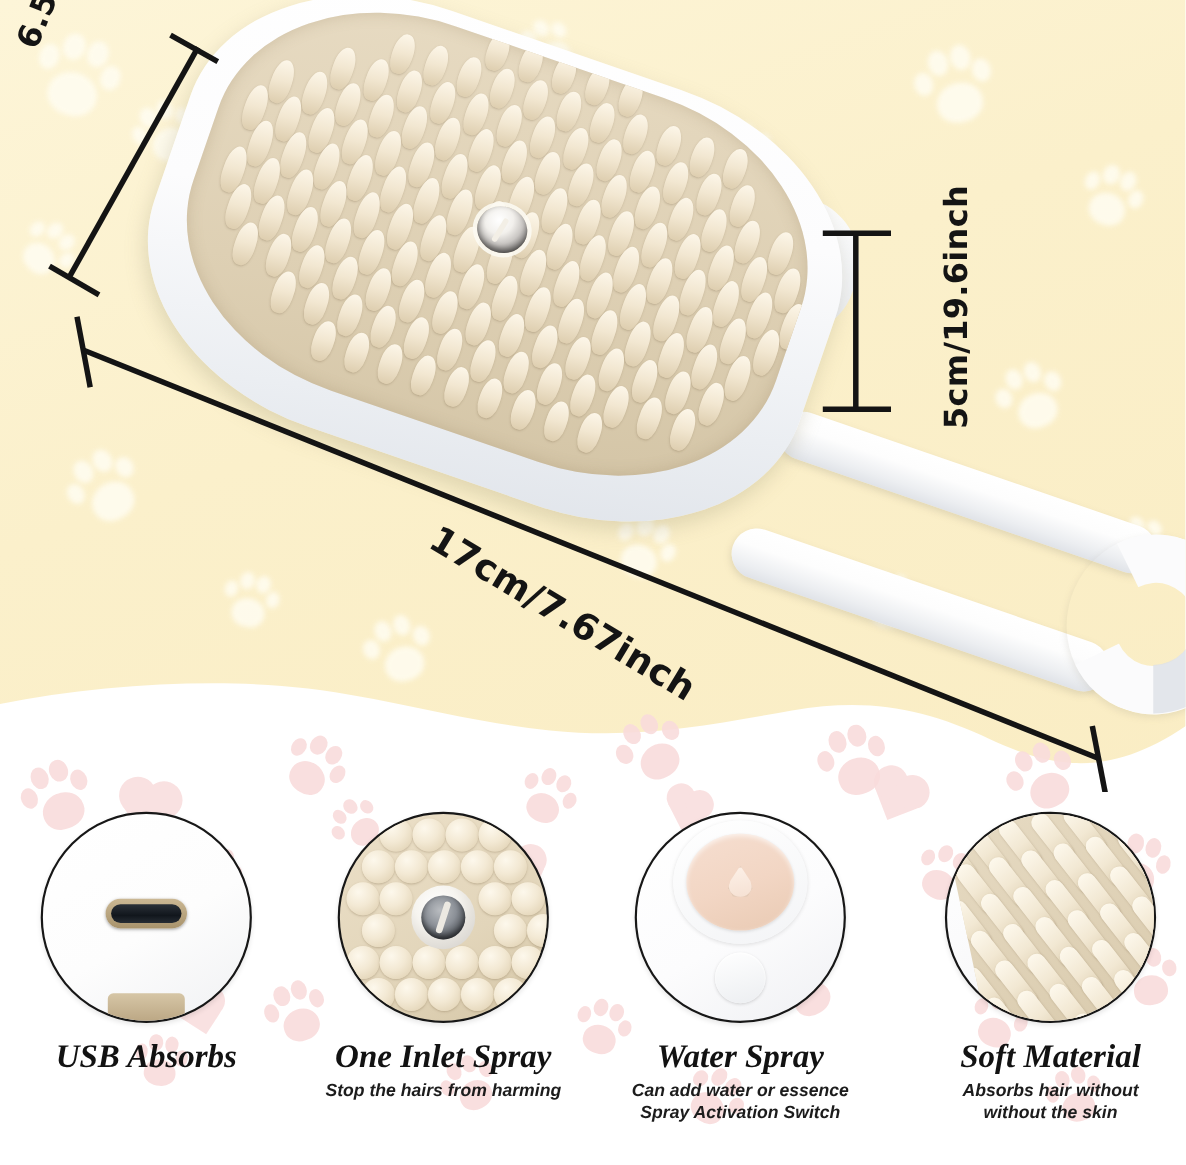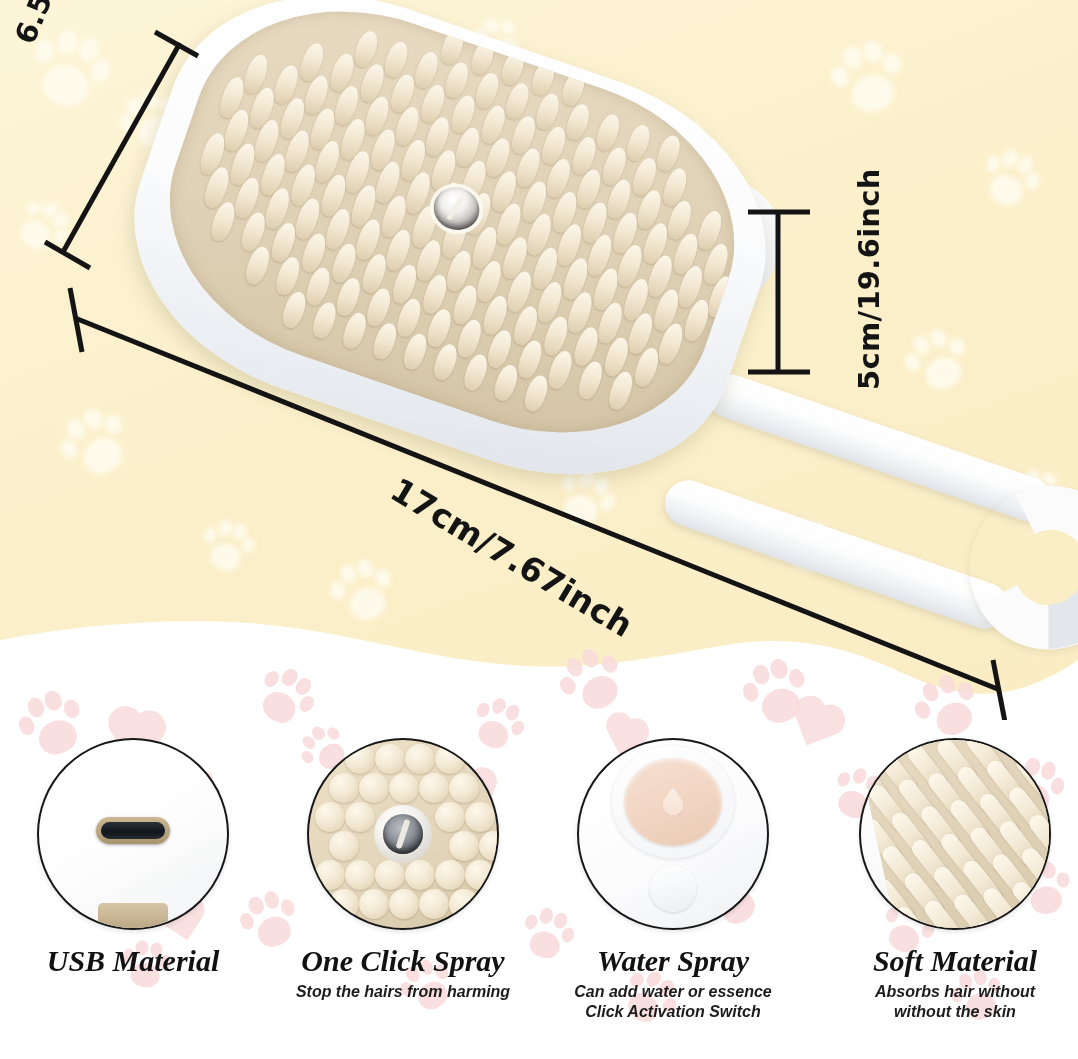--- a/index.html
+++ b/index.html
@@ -760,21 +760,21 @@
       </div>
     </div>
 
   <div id="features">
 
     <div class="feature" id="feat-0">
       <div class="photo ph-usb">
         <div class="usb-port"></div>
         <div class="usb-foot"></div>
       </div>
-      <div class="caption">USB Material</div>
+      <div class="caption">USB Absorbs</div>
       <div class="subcaption"></div>
     </div>
 
     <div class="feature" id="feat-1">
       <div class="photo ph-spray">
         <div id="bump-field">
             <div class="bump" style="left: 36px; top: 4px;"></div>
             <div class="bump" style="left: 66px; top: 4px;"></div>
             <div class="bump" style="left: 96px; top: 4px;"></div>
             <div class="bump" style="left: 126px; top: 4px;"></div>
@@ -798,35 +798,35 @@
             <div class="bump" style="left: 156px; top: 120px;"></div>
             <div class="bump" style="left: 20px; top: 149px;"></div>
             <div class="bump" style="left: 50px; top: 149px;"></div>
             <div class="bump" style="left: 80px; top: 149px;"></div>
             <div class="bump" style="left: 110px; top: 149px;"></div>
             <div class="bump" style="left: 140px; top: 149px;"></div>
           </div>
         <div class="spray-center"></div>
         <div class="spray-blade"></div>
       </div>
-      <div class="caption">One Click Spray</div>
+      <div class="caption">One Inlet Spray</div>
       <div class="subcaption">Stop the hairs from harming</div>
     </div>
 
     <div class="feature" id="feat-2">
       <div class="photo ph-inlet">
         <div class="inlet-ring"></div>
         <div class="inlet-cap">
           <div class="drop-icon"></div>
         </div>
         <div class="inlet-button"></div>
       </div>
       <div class="caption">Water Spray</div>
       <div class="subcaption">Can add water or essence
-Click Activation Switch</div>
+Spray Activation Switch</div>
     </div>
 
     <div class="feature" id="feat-3">
       <div class="photo ph-soft">
         <div class="soft-plate" id="soft-plate">
             <div class="soft-rod" style="left: -4px; top: -2px; z-index: 0;"></div>
             <div class="soft-rod" style="left: 26px; top: -2px; z-index: 1;"></div>
             <div class="soft-rod" style="left: 56px; top: -2px; z-index: 2;"></div>
             <div class="soft-rod" style="left: 86px; top: -2px; z-index: 3;"></div>
             <div class="soft-rod" style="left: 116px; top: -2px; z-index: 4;"></div>

